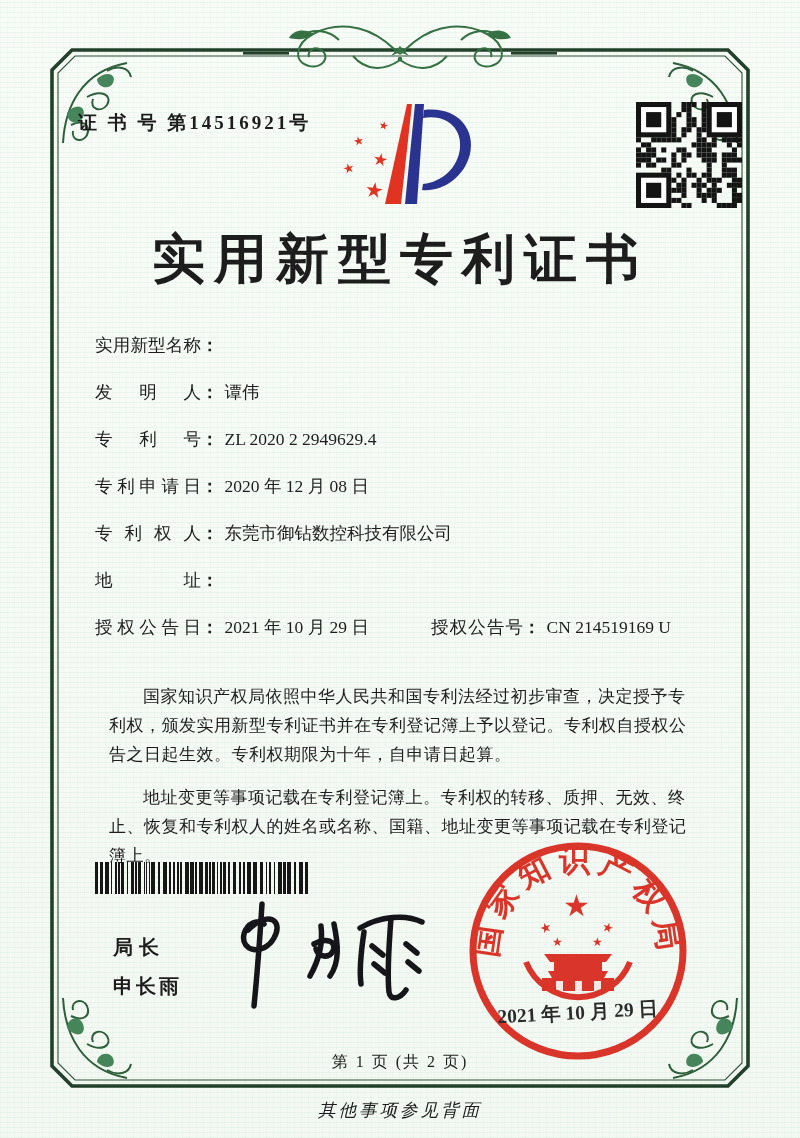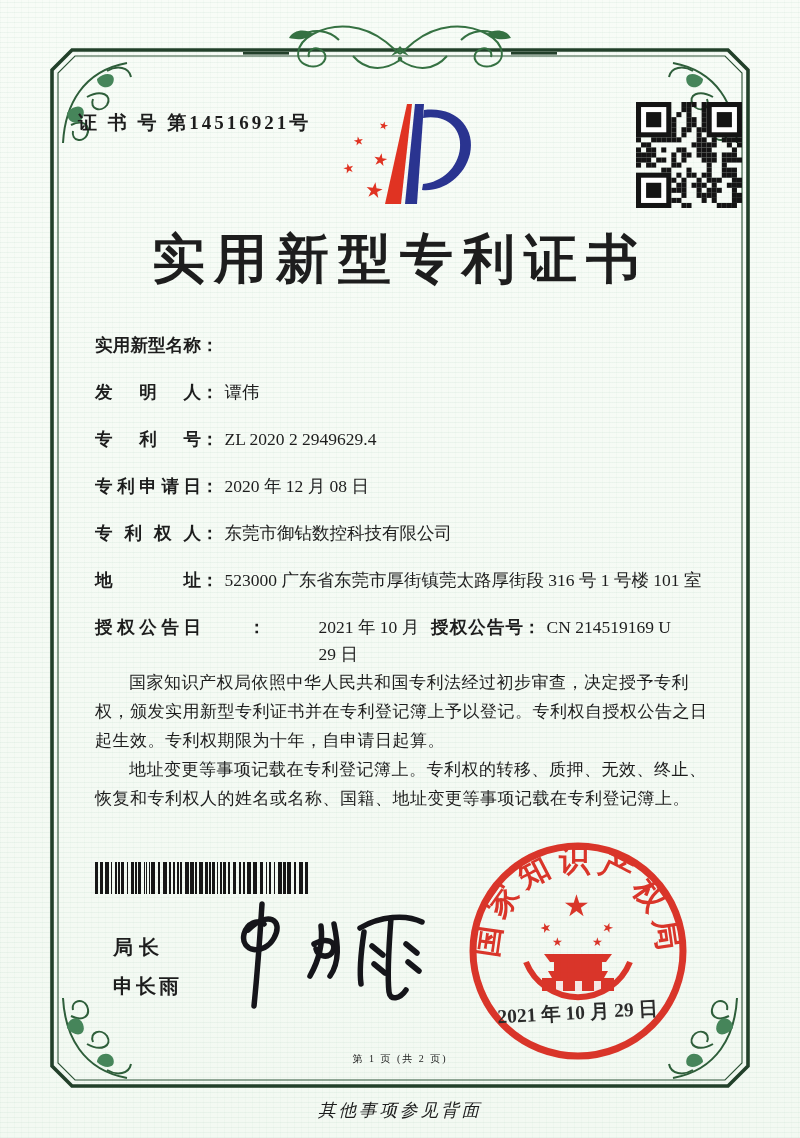--- a/index.html
+++ b/index.html
@@ -22,36 +22,36 @@
   .c-br{left:647px;top:990px;transform:scale(-1,-1);}
   .top-flourish{left:243px;top:10px;width:314px;height:76px;}
   
   .cert-no{left:78px;top:110px;font-size:19px;font-weight:600;letter-spacing:3px;}
   .logo{left:328px;top:80px;width:150px;height:148px;}
   .qr{left:636px;top:102px;width:106px;height:106px;}
   .title{left:0;right:0;top:224px;text-align:center;font-size:53px;font-weight:700;letter-spacing:9px;}
   
   .fields{left:95px;top:332px;width:614px;font-size:17.5px;line-height:27px;}
   .field-row{display:flex;margin-bottom:20px;}
-  .field-label{display:inline-block;width:106px;text-align:justify;text-align-last:justify;font-weight:700;flex:none;}
+  .field-label{display:inline-block;width:106px;text-align:justify;text-align-last:justify;font-weight:400;flex:none;}
   .field-colon{flex:none;font-weight:600;margin-right:6px;}
   .field-value{flex:1;}
-  .pair-left{display:flex;width:336px;flex:none;gap:47px;}
+  .pair-left{display:flex;width:336px;flex:none;}
   .pair-right{display:flex;flex:1;}
   .pair-right .field-label{width:92px;}
   
   .paragraphs{left:95px;top:668px;width:614px;font-size:17px;line-height:29px;}
-  .paragraphs p{margin:0;text-indent:2em;letter-spacing:.5px;}
+  .paragraphs p{margin:14px;text-indent:2em;letter-spacing:.5px;}
   
   .barcode{left:95px;top:862px;width:216px;height:32px;}
   .signer-title{left:113px;top:934px;font-size:20px;font-weight:600;letter-spacing:6px;text-align:right;}
   .signer-name{left:113px;top:973px;font-size:20px;font-weight:600;letter-spacing:3px;}
   .signature{left:208px;top:896px;width:235px;height:118px;}
   .seal{left:461px;top:834px;width:234px;height:234px;}
-  .page-info{left:0;right:0;top:1052px;text-align:center;font-size:10px;letter-spacing:2px;}
+  .page-info{left:0;right:0;top:1052px;text-align:center;font-size:16px;letter-spacing:2px;}
   .footer-note{left:0;right:0;top:1098px;text-align:center;font-size:17.5px;font-style:italic;letter-spacing:3px;}
 </style>
 </head>
 <body>
 
 <svg class="abs frame-svg" viewBox="0 0 800 1138">
   <polygon points="72,50 728,50 748,70 748,1066 728,1086 72,1086 52,1066 52,70" fill="none" stroke="#22402a" stroke-width="3.6"></polygon>
   <polygon points="75,56 725,56 742,73 742,1063 725,1080 75,1080 58,1063 58,73" fill="none" stroke="#2c5236" stroke-width="1.1"></polygon>
 </svg>
 
@@ -341,21 +341,20 @@
     <span class="field-value">2020 年 12 月 08 日</span>
   </div>
   <div class="field-row">
     <span class="field-label">专利权人</span>
       <span class="field-colon">：</span>
     <span class="field-value">东莞市御钻数控科技有限公司</span>
   </div>
   <div class="field-row">
     <span class="field-label">地址</span>
       <span class="field-colon">：</span>
-    <span class="field-value">523000 广东省东莞市厚街镇莞太路厚街段 316 号 1 号楼 101 室</span>
   </div>
   <div class="field-row">
     <span class="pair-left">
       <span class="field-label">授权公告日</span>
         <span class="field-colon">：</span>
       <span class="field-value">2021 年 10 月 29 日</span>
     </span>
     <span class="pair-right">
       <span class="field-label">授权公告号</span>
         <span class="field-colon">：</span>

